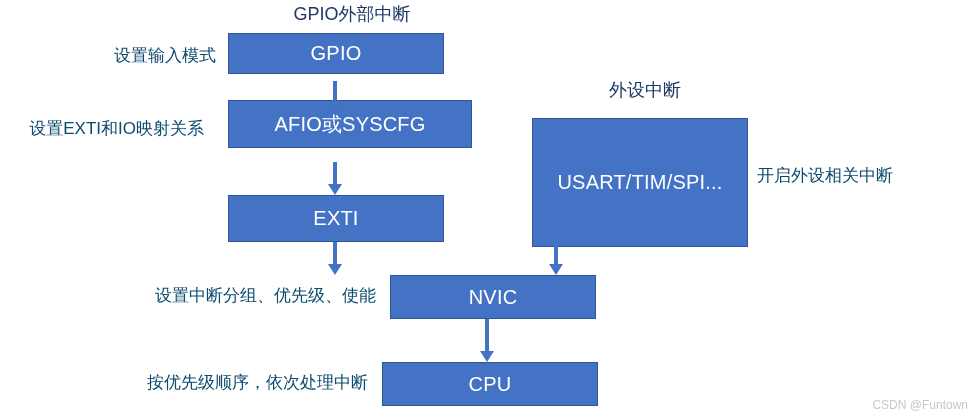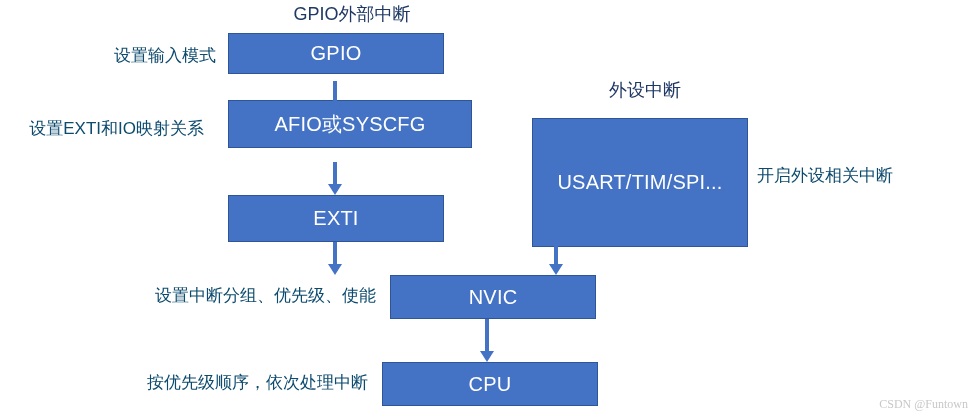--- a/index.html
+++ b/index.html
@@ -73,21 +73,20 @@
     height: 0;
     border-left: 7px solid transparent;
     border-right: 7px solid transparent;
     border-top: 11px solid #4472C4;
   }
   .watermark {
     position: absolute;
     color: #c8c8c8;
     font-size: 12px;
     white-space: nowrap;
-    font-family: Liberation Serif, serif;
   }
 </style>
 </head>
 <body>
 
 <div id="canvas">
 
   <div class="title" style="left:262px; top:2px; width:180px; text-align:center;">GPIO外部中断</div>
 
   <div class="title" style="left:585px; top:78px; width:120px; text-align:center;">外设中断</div>

